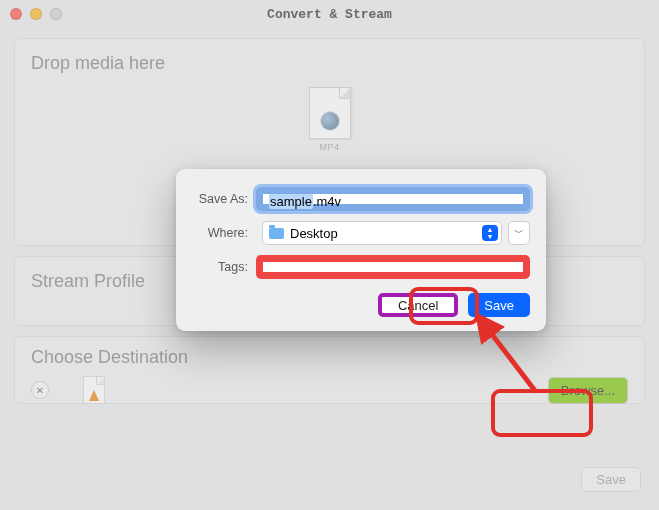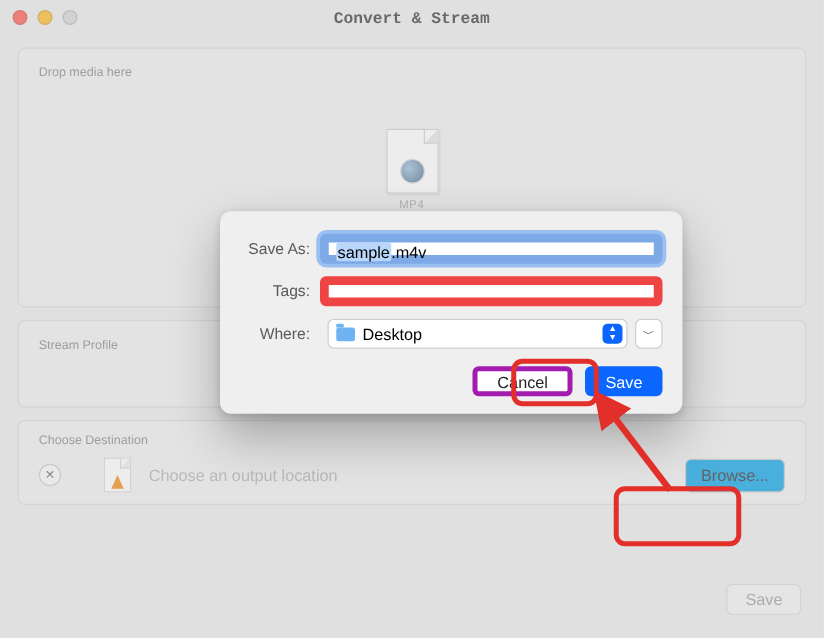--- a/index.html
+++ b/index.html
@@ -7,38 +7,38 @@
 
   .titlebar { height: 28px; display: flex; align-items: center; padding: 0 10px; }
   .traffic { display: flex; gap: 8px; align-items: center; }
   .dot { width: 12px; height: 12px; border-radius: 50%; border: 0.5px solid rgba(0,0,0,0.15); }
   .dot.red { background: #ff5f57; }
   .dot.yellow { background: #febc2e; }
   .dot.grey { background: #d7d7d7; }
   .titletext { position: absolute; left: 0; right: 0; text-align: center; font-size: 13px; font-weight: 600; color: #3d3d3d; font-family: Liberation Mono, monospace; }
 
   .section { margin: 10px 14px; background: #f1f1f1; border: 1px solid #dcdcdc; border-radius: 6px; padding: 14px 16px; position: relative; }
-  .section-title { font-size: 10px; color: #8a8a8a; }
+  .section-title { font-size: 18px; color: #8a8a8a; }
 
   .drop-zone { height: 208px; }
-  .media-thumb { position: absolute; left: 50%; top: 64px; transform: translateX(-50%); width: 46px; text-align: center; }
+  .media-thumb { position: absolute; left: 50%; top: 48px; transform: translateX(-50%); width: 46px; text-align: center; }
   .media-page { width: 42px; height: 52px; background: #fff; border: 1px solid #d0d0d0; box-shadow: 1px 1px 2px rgba(0,0,0,0.1); position: relative; margin: 0 auto; }
   .media-page::after { content:""; position:absolute; top:0; right:0; width:10px; height:10px; background: linear-gradient(135deg,#fff 50%,#e5e5e5 50%); border-left:1px solid #d0d0d0; border-bottom:1px solid #d0d0d0; }
   .qt-icon { position:absolute; bottom:8px; left:50%; transform:translateX(-50%); width:18px; height:18px; border-radius:50%; background: radial-gradient(circle at 35% 35%, #9fbfdc, #4d6d8a); box-shadow: 0 0 0 1px rgba(0,0,0,.15); }
   .media-label { font-size: 9px; color: #a7a7a7; margin-top: 3px; letter-spacing: .5px; }
 
   .profile-sec { height: 70px; }
   .dest-sec { height: 68px; padding-top: 10px; }
   .dest-row { display:flex; align-items:center; gap:14px; margin-top: 8px; }
   .tiny-circle { width:18px; height:18px; border-radius:50%; background:#fafafa; border:1px solid #cdcdcd; display:flex; align-items:center; justify-content:center; font-size:10px; color:#6e6e6e; }
   .doc-ico { width:22px; height:28px; background:#fff; border:1px solid #d7d7d7; position:relative; margin-left: 20px; }
   .doc-ico::after { content:""; position:absolute; top:0; right:0; width:7px; height:7px; background:linear-gradient(135deg,#fff 50%,#eee 50%); border-left:1px solid #d7d7d7; border-bottom:1px solid #d7d7d7;}
   .cone { position:absolute; bottom:2px; left:50%; transform:translateX(-50%); width:0; height:0; border-left:5px solid transparent; border-right:5px solid transparent; border-bottom:11px solid #f28c1a; }
   .dest-placeholder { font-size:13px; color:#b3b3b3; }
-  .browse-btn { margin-left:auto; background:#0ea5e9; border:1px solid #c7c7c7; border-radius:5px; padding:5px 12px; font-size:13px; color:#333; }
+  .browse-btn { margin-left:auto; background:#84cc16; border:1px solid #c7c7c7; border-radius:5px; padding:5px 12px; font-size:13px; color:#333; }
 
   .footer-save { position:absolute; right: 18px; bottom: 18px; background:#fdfdfd; border:1px solid #c7c7c7; border-radius:5px; padding:4px 14px; font-size:13px; color:#555; opacity: .5; }
 
   .overlay { position:absolute; inset:0; background: rgba(200,200,200,0.32); }
 
   .dialog { position:absolute; left:176px; top:169px; width:370px; background:#efefef; border-radius:9px; box-shadow: 0 18px 40px rgba(0,0,0,0.28), 0 2px 8px rgba(0,0,0,0.15); padding: 18px 16px 14px 16px; }
   .dlg-row { display:flex; align-items:center; margin-bottom: 10px; }
   .dlg-lbl { width:56px; text-align:right; font-size:12.5px; color:#5a5a5a; margin-right: 8px; }
   .txt-input { flex:1; height:24px; border:7px solid #ef4444; border-radius:5px; background:#fff; padding: 0 6px; font-size:13px; }
   .focus-ring { box-shadow: 0 0 0 3px rgba(0,103,244,0.35); border-color:#7da9e6; }
@@ -85,51 +85,50 @@
   <div class="section-title">Stream Profile</div>
 </div>
 
 <div class="section dest-sec">
   <div class="section-title">Choose Destination</div>
   <div class="dest-row">
     <div class="tiny-circle">✕</div>
     <div class="doc-ico">
         <div class="cone"></div>
       </div>
-    <div class="dest-placeholder">Choose an output location</div>
     <button class="browse-btn">Browse...</button>
   </div>
 </div>
 
 <button class="footer-save">Save</button>
 
 <div class="overlay"></div>
 
 <div class="dialog">
   <div class="dlg-row">
     <div class="dlg-lbl">Save As:</div>
     <div class="txt-input focus-ring">
       <span class="filename-sel">sample</span><span>.m4v</span>
     </div>
   </div>
-  <div class="dlg-row">
-    <div class="dlg-lbl">Tags:</div>
-    <input class="txt-input" value="" style="">
-  </div>
   <div class="dlg-row where-row">
     <div class="dlg-lbl">Where:</div>
     <div class="where-select">
       <div class="folder-ico"></div>
       <span>Desktop</span>
       <div class="stepper">
           <span>▲</span>
           <span>▼</span>
         </div>
     </div>
     <div class="disclose">﹀</div>
+  </div>
+  <div class="dlg-row">
+    <div class="dlg-lbl">Tags:</div>
+    <input class="txt-input" value="" style="">
   </div>
   <div class="dlg-buttons">
     <button class="btn btn-cancel">Cancel</button>
     <button class="btn btn-save">Save</button>
   </div>
 </div>
 
 <div class="anno anno-save"></div>
 <div class="anno anno-browse"></div>
 <svg class="arrow-svg" width="80" height="90">

